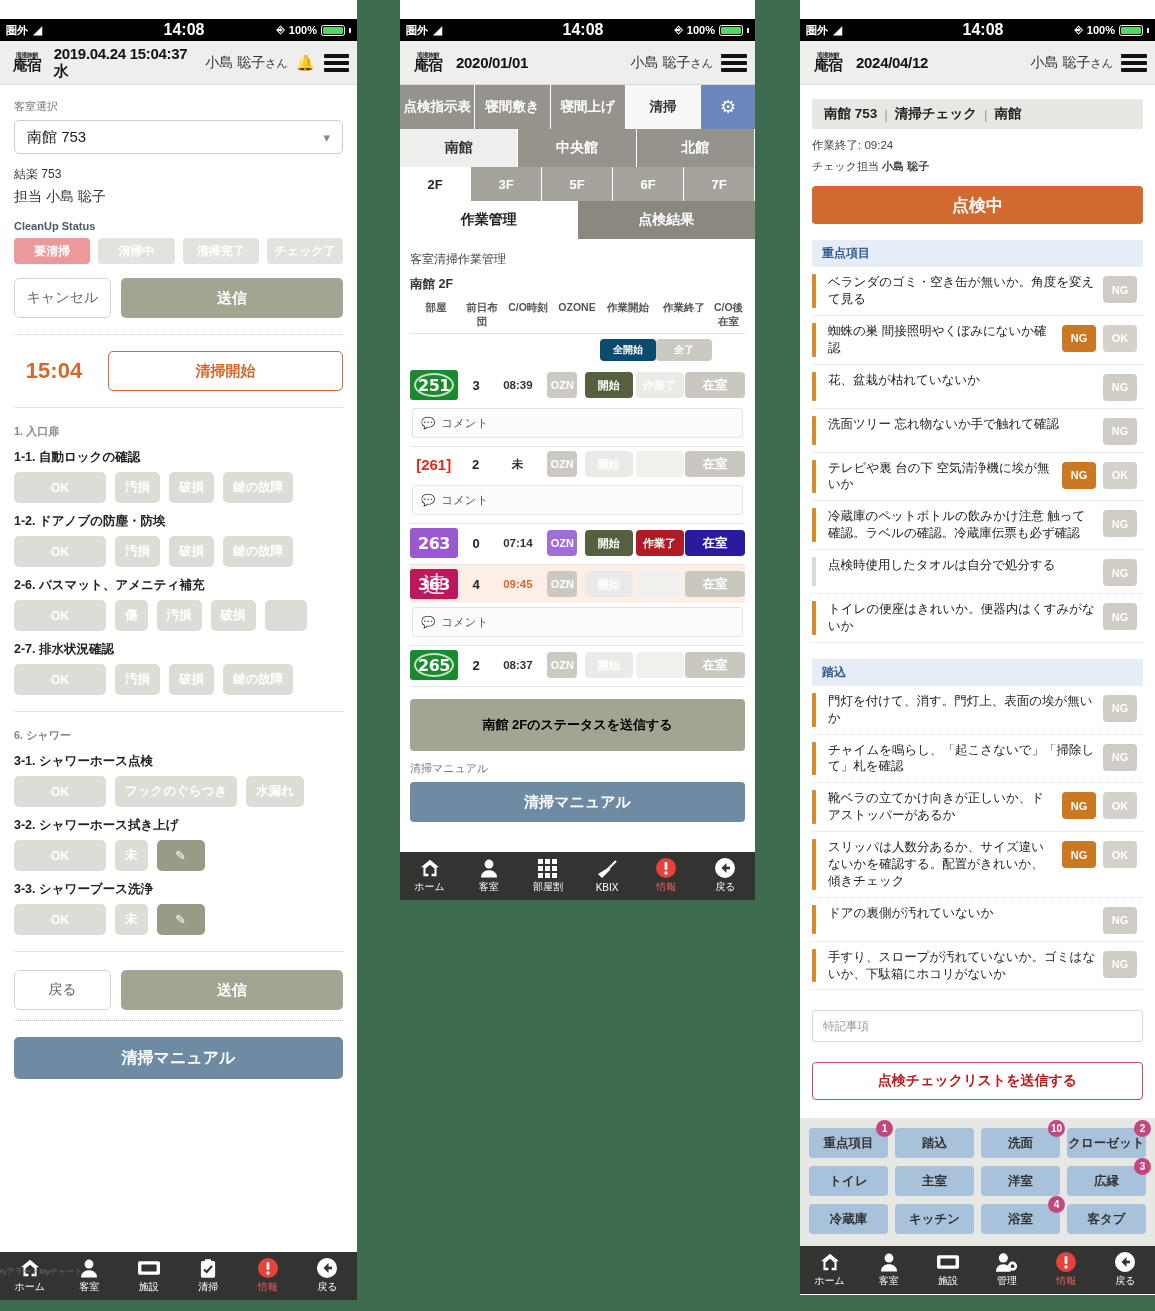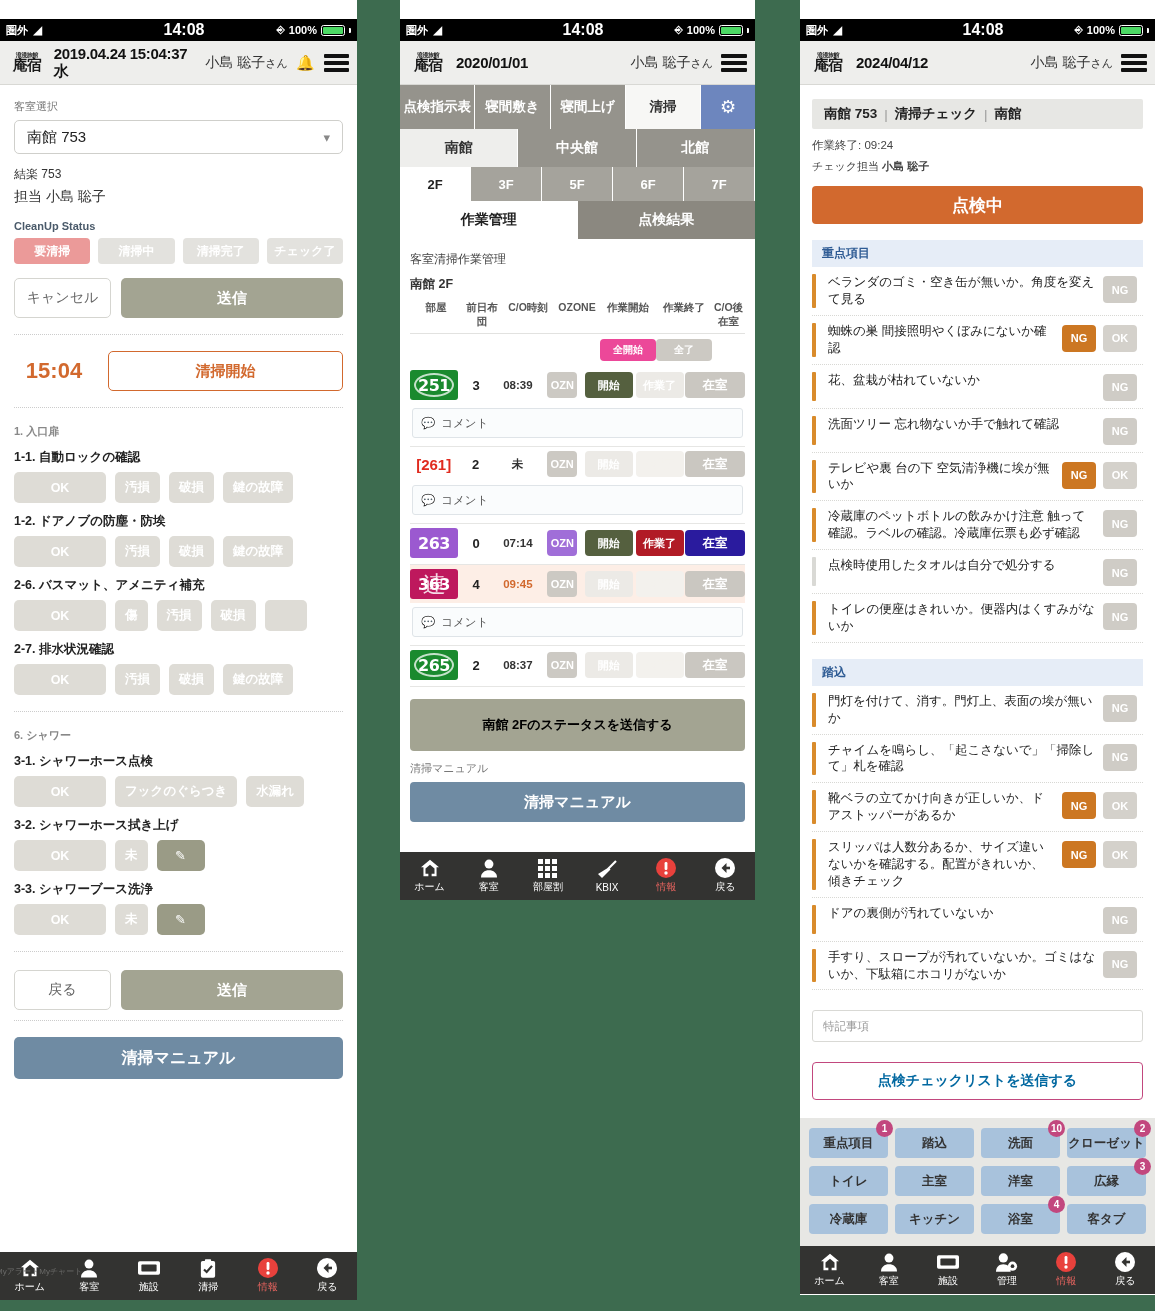--- a/index.html
+++ b/index.html
@@ -176,21 +176,21 @@
   .chk .bar.gray { background:#d9d9d5; }
   .chk .tx { flex:1; font-size:12.5px; line-height:1.35; color:#222; padding-left:6px;}
   .chk .acts { display:flex; gap:7px; align-items:center; padding-top:2px;}
   .ngb { width:34px;height:27px; border-radius:4px; background:#cfccc6; color:#fff;
       font-size:11px; font-weight:bold; display:flex;align-items:center;justify-content:center;}
   .ngb.on { background:#cc7722; }
   .okb { width:34px;height:27px; border-radius:4px; background:#d4d1cb; color:#fff;
       font-size:11px; font-weight:bold; display:flex;align-items:center;justify-content:center;}
   .notefield { border:1px solid #d9d9d5; border-radius:3px; height:32px; margin-top:20px;
       display:flex; align-items:center; padding:0 10px; font-size:11.5px; color:#999;}
-  .p3send { border:1px solid #c2477e; color:#0369a1; background:#fff; height:38px;
+  .p3send { border:1px solid #c2477e; color:#b91c1c; background:#fff; height:38px;
       border-radius:4px; margin:20px 0 18px; display:flex;align-items:center;justify-content:center;
       font-size:14px; font-weight:bold;}
   .gridwrap { background:#e7e7e4; padding:10px 9px 12px; }
   .grid4 { display:grid; grid-template-columns:repeat(4,1fr); gap:8px 7px; }
   .gbtn { background:#a8c2dc; color:#333; height:30px; border-radius:4px;
       display:flex;align-items:center;justify-content:center; font-size:12.5px; font-weight:bold;
       position:relative; white-space:nowrap; overflow:visible;}
   .gbadge { position:absolute; right:-5px; top:-8px; background:#c2477e; color:#fff;
       min-width:17px; height:17px; border-radius:9px; font-size:10px; font-weight:bold;
       display:flex;align-items:center;justify-content:center; padding:0 3px;}
@@ -464,21 +464,21 @@
           <div class="c-st">作業開始</div>
           <div class="c-en">作業終了</div>
           <div class="c-in">C/O後在室</div>
         </div>
       <div class="allrow">
         <div class="c-room"></div>
           <div class="c-fut"></div>
           <div class="c-co"></div>
           <div class="c-ozn"></div>
         <div class="c-st">
-            <div class="minibtn" style="background:#ec4899">全開始</div>
+            <div class="minibtn" style="background:#0c4a6e">全開始</div>
           </div>
         <div class="c-en">
             <div class="minibtn">全了</div>
           </div>
         <div class="c-in"></div>
       </div>
       <div id="p2-rows">
           <div class="rwrap">
             <div class="row2">
     <div class="c-room">

